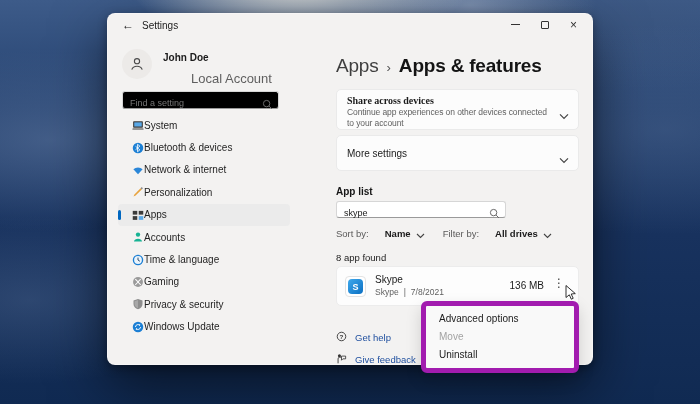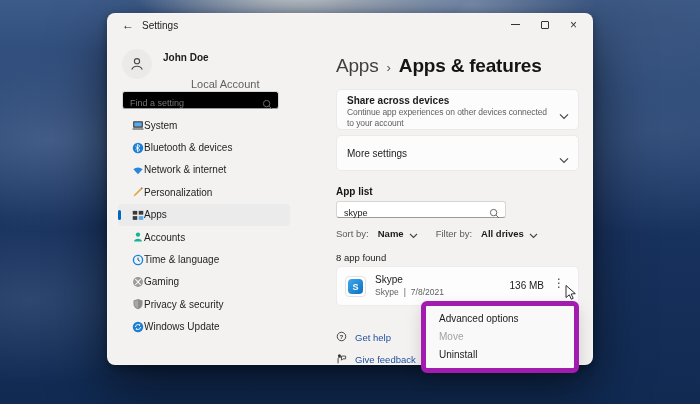--- a/index.html
+++ b/index.html
@@ -26,56 +26,56 @@
   .win-title  { position:absolute; left:34px; top:6px; font-size:10px; color:#1b1b1b; }
   .win-controls { position:absolute; right:4px; top:0; display:flex; }
   .win-btn { width:29px; height:21px; display:flex; align-items:center; justify-content:center; }
   .glyph-min { width:9px; height:1px; background:#333; }
   .glyph-max { width:8px; height:8px; border:1px solid #333; border-radius:1px; }
   .glyph-close { font-size:12px; color:#333; line-height:1; }
   
   .avatar { position:absolute; left:14px; top:35px; width:30px; height:30px; border-radius:50%;
             background:#eceae8; display:flex; align-items:center; justify-content:center; }
   .user-name { position:absolute; left:55px; top:38px; font-size:10px; font-weight:700; color:#1b1b1b; }
-  .user-type { position:absolute; left:55px; top:64px; font-size:11px; color:#5f5f5f;padding-left:28px; }
+  .user-type { position:absolute; left:55px; top:57px; font-size:13px; color:#5f5f5f;padding-left:28px; }
   .find-box { position:absolute; left:14px; top:77px; width:157px; height:18px;
               background:#000000; border:1px solid #d6d6d6; border-bottom-color:#9a9a9a; border-radius:3px; }
   .find-box input { width:100%; height:100%; border:none; outline:none; background:transparent;
                     font-family:inherit; font-size:9px; color:#767676; padding:0 18px 0 7px; }
   .find-box .mag { position:absolute; right:5px; top:3.5px; }
   .nav { position:absolute; left:10px; top:100px; width:172px; }
   .nav-item { position:relative; height:22.4px; display:flex; align-items:center; 
               padding-left:14px; border-radius:4px; font-size:10px; color:#1f1f1f; cursor:default; }
   .nav-item .nicon { width:12px; height:12px; display:flex; align-items:center; justify-content:center; }
   .nav-item.selected { background:#ebebeb; }
   .nav-item.selected::before { content:""; position:absolute; left:0; top:6px; width:3px; height:10px;
               border-radius:2px; background:var(--accent,#0067c0); }
   
   .breadcrumb { position:absolute; left:228px; top:41px; display:flex; align-items:center; gap:8px; }
   .bc-parent { font-size:19px; color:#3f3f3f; letter-spacing:-0.2px; }
   .bc-sep { font-size:13px; color:#555; padding-top:2px; }
   .bc-current { font-size:19px; font-weight:700; color:#141414; letter-spacing:-0.2px; }
   .card { position:absolute; left:228px; width:243px; background:#fcfcfc; border:1px solid #eaeaea;
           border-radius:5px; }
   .card-share { top:75px; height:41px; padding:5px 10px; }
-  .card-share .c-title { font-size:10px; font-weight:600; color:#1b1b1b; }
+  .card-share .c-title { font-size:10px; font-weight:600; color:#1b1b1b;font-family:Liberation Serif, serif; }
   .card-share .c-desc  { font-size:8.5px; color:#616161; line-height:1.3; max-width:206px; margin-top:1px; letter-spacing:-0.1px; }
   .card-more { top:121px; height:36px; display:flex; align-items:center; padding:0 10px; }
   .card-more .c-title { font-size:10px; color:#1b1b1b; }
   .chev { position:absolute; right:9px; }
   .card-share .chev { top:16px; }
   .card-more  .chev { top:14px; }
   .applist-heading { position:absolute; left:228px; top:172px; font-size:10px; font-weight:700; color:#161616; }
   .app-search { position:absolute; left:228px; top:187px; width:170px; height:17px;
                 background:#fff; border:1px solid #d6d6d6; border-bottom-color:#9a9a9a; border-radius:3px; }
   .app-search input { width:100%; height:100%; border:none; outline:none; background:transparent;
                 font-family:inherit; font-size:9px; color:#1b1b1b; padding:0 18px 0 7px; }
   .app-search .mag { position:absolute; right:5px; top:3px; }
   .sort-row { position:absolute; left:228px; top:214px; display:flex; align-items:flex-start; font-size:9.5px; color:#5a5a5a; }
-  .sort-row .val { font-weight:700; color:#1b1b1b; margin-left:9px; }
+  .sort-row .val { font-weight:700; color:#1b1b1b; margin-left:16px; }
   .sort-row .dd-chev { margin:2px 0 0 5px; }
   .sort-row .gap { width:18px; }
   .result-count { position:absolute; left:228px; top:238px; font-size:9.5px; color:#1b1b1b; }
   .app-row { position:absolute; left:228px; top:252px; width:243px; height:40px;
              background:#fdfdfd; border:1px solid #ececec; border-radius:5px; }
   .app-tile { position:absolute; left:8px; top:9px; width:21px; height:21px; background:#fff;
               border:1px solid #e3e3e3; border-radius:4px; display:flex; align-items:center; justify-content:center; }
   .skype-sq { width:15px; height:15px; border-radius:4px;
               background:linear-gradient(135deg,#3fa9ec 0%,#0b6fc2 100%);
               color:#fff; font-size:9px; font-weight:700; display:flex; align-items:center; justify-content:center; }

